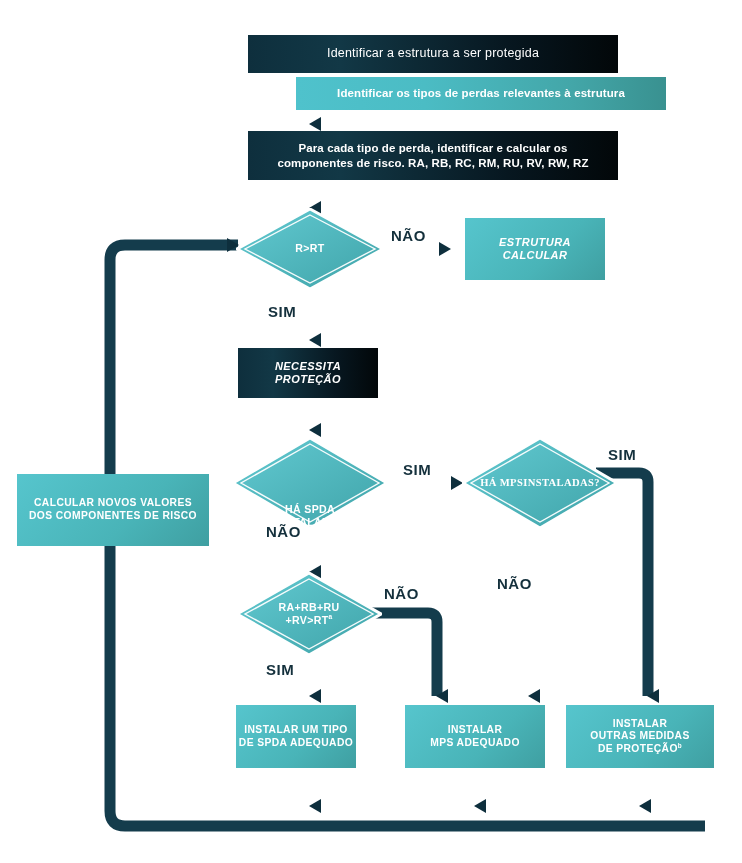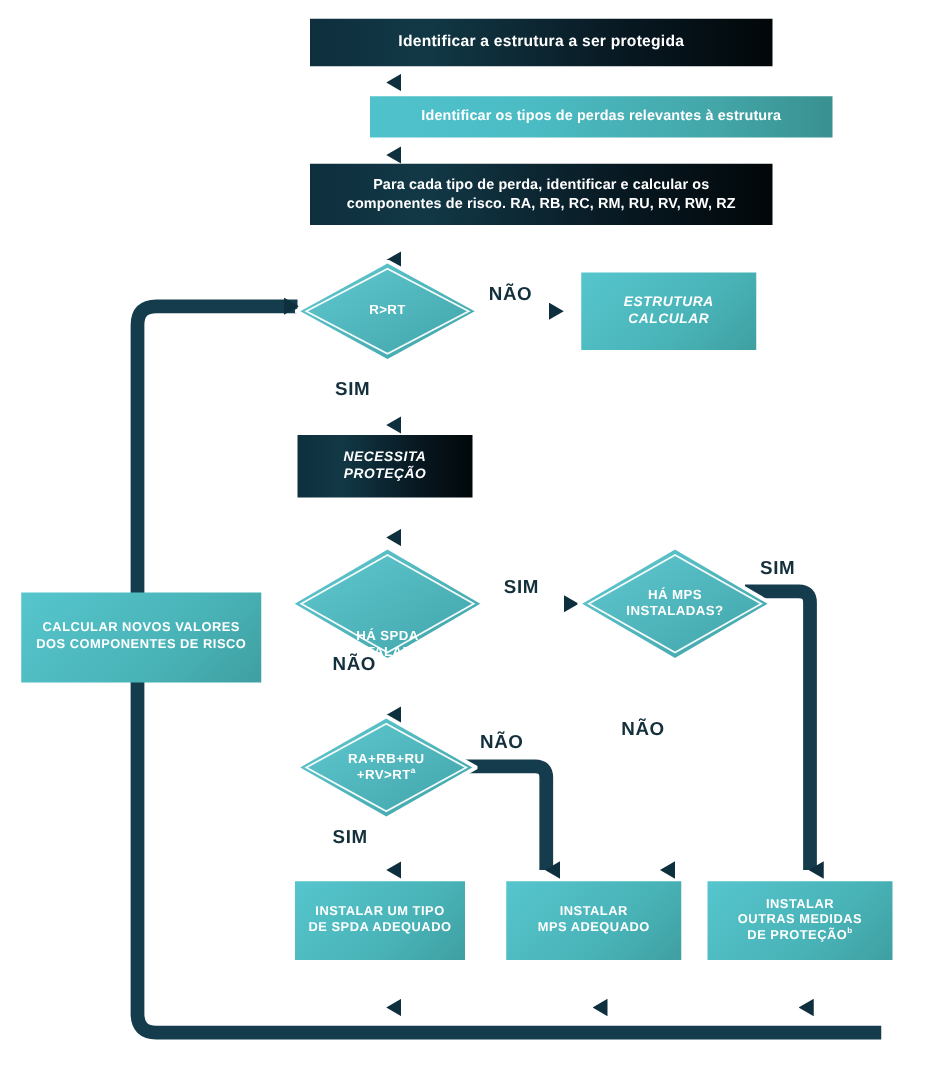--- a/index.html
+++ b/index.html
@@ -9,21 +9,21 @@
 
   .node{position:absolute;box-sizing:border-box;display:flex;
         align-items:center;justify-content:center;text-align:center;
         color:#ffffff;line-height:1.22;z-index:5;}
 
   
   .box-dark{background:linear-gradient(90deg,#0e2f3d 0%,#123846 25%,#071720 70%,#020709 100%);}
   .box-teal{background:linear-gradient(90deg,#4fc2cc 0%,#4bbcc4 35%,#43a6a8 75%,#399190 100%);margin-left:48px;}
   .box-teal-flat{background:linear-gradient(135deg,#56c5cd 0%,#49b4b8 60%,#3f9fa1 100%);}
 
-  .t-title{font-size:12.5px;font-weight:bold;letter-spacing:.2px;}
+  .t-title{font-size:12.5px;font-weight:normal;letter-spacing:.2px;margin-top:20px;}
   .t-step{font-size:11.5px;font-weight:bold;letter-spacing:.1px;}
   .t-cap{font-size:11px;font-weight:bold;letter-spacing:.45px;font-style:italic;}
   .t-cap-sm{font-size:10.3px;font-weight:bold;letter-spacing:.4px;}
 
   
   .diamond{position:absolute;z-index:5;}
   .diamond .dlabel{position:absolute;left:0;top:0;width:100%;height:100%;
       display:flex;align-items:center;justify-content:center;text-align:center;
       color:#ffffff;font-size:10.6px;font-weight:bold;letter-spacing:.35px;
       line-height:1.25;pointer-events:none;}
@@ -148,21 +148,21 @@
   <svg viewBox="0 0 156 92" width="156" height="92">
     <defs>
         <linearGradient id="dg3" x1="0" y1="0" x2="1" y2="1">
       <stop offset="0%" stop-color="#62cad2"></stop>
           <stop offset="100%" stop-color="#3fa3a8"></stop>
     </linearGradient>
       </defs>
     <polygon points="78,1 155,46 78,91 1,46" fill="url(#dg3)" stroke="#ffffff" stroke-width="3"></polygon>
     <polygon points="78,7 147,46 78,85 9,46" fill="none" stroke="#ffffff" stroke-width="1.4" opacity=".95"></polygon>
   </svg>
-  <div class="dlabel" style="flex-direction:column;">
+  <div class="dlabel" style="flex-direction:row;font-family:Liberation Serif, serif;">
     <span>HÁ MPS</span>
     <span>INSTALADAS?</span>
   </div>
 </div>
 
 <div class="node box-teal-flat t-cap-sm" style="left:17px;top:474px;width:192px;height:72px;flex-direction:column;">
   <span>CALCULAR NOVOS VALORES</span>
   <span>DOS COMPONENTES DE RISCO</span>
 </div>
 
@@ -178,21 +178,21 @@
     <polygon points="73,7 137,42 73,77 9,42" fill="none" stroke="#ffffff" stroke-width="1.4" opacity=".95"></polygon>
   </svg>
   <div class="dlabel" style="flex-direction:column;">
     <span>RA+RB+RU</span>
     <span>
       <span>+RV&gt;RT</span><sup>a</sup>
     </span>
   </div>
 </div>
 
-<div class="node box-teal-flat t-cap-sm" style="left:236px;top:705px;width:136px;height:63px;flex-direction:column;">
+<div class="node box-teal-flat t-cap-sm" style="left:236px;top:705px;width:120px;height:63px;flex-direction:column;">
   <span>INSTALAR UM TIPO</span>
   <span>DE SPDA ADEQUADO</span>
 </div>
 
 <div class="node box-teal-flat t-cap-sm" style="left:405px;top:705px;width:140px;height:63px;flex-direction:column;">
   <span>INSTALAR</span>
   <span>MPS ADEQUADO</span>
 </div>
 
 <div class="node box-teal-flat t-cap-sm" style="left:566px;top:705px;width:148px;height:63px;flex-direction:column;">

